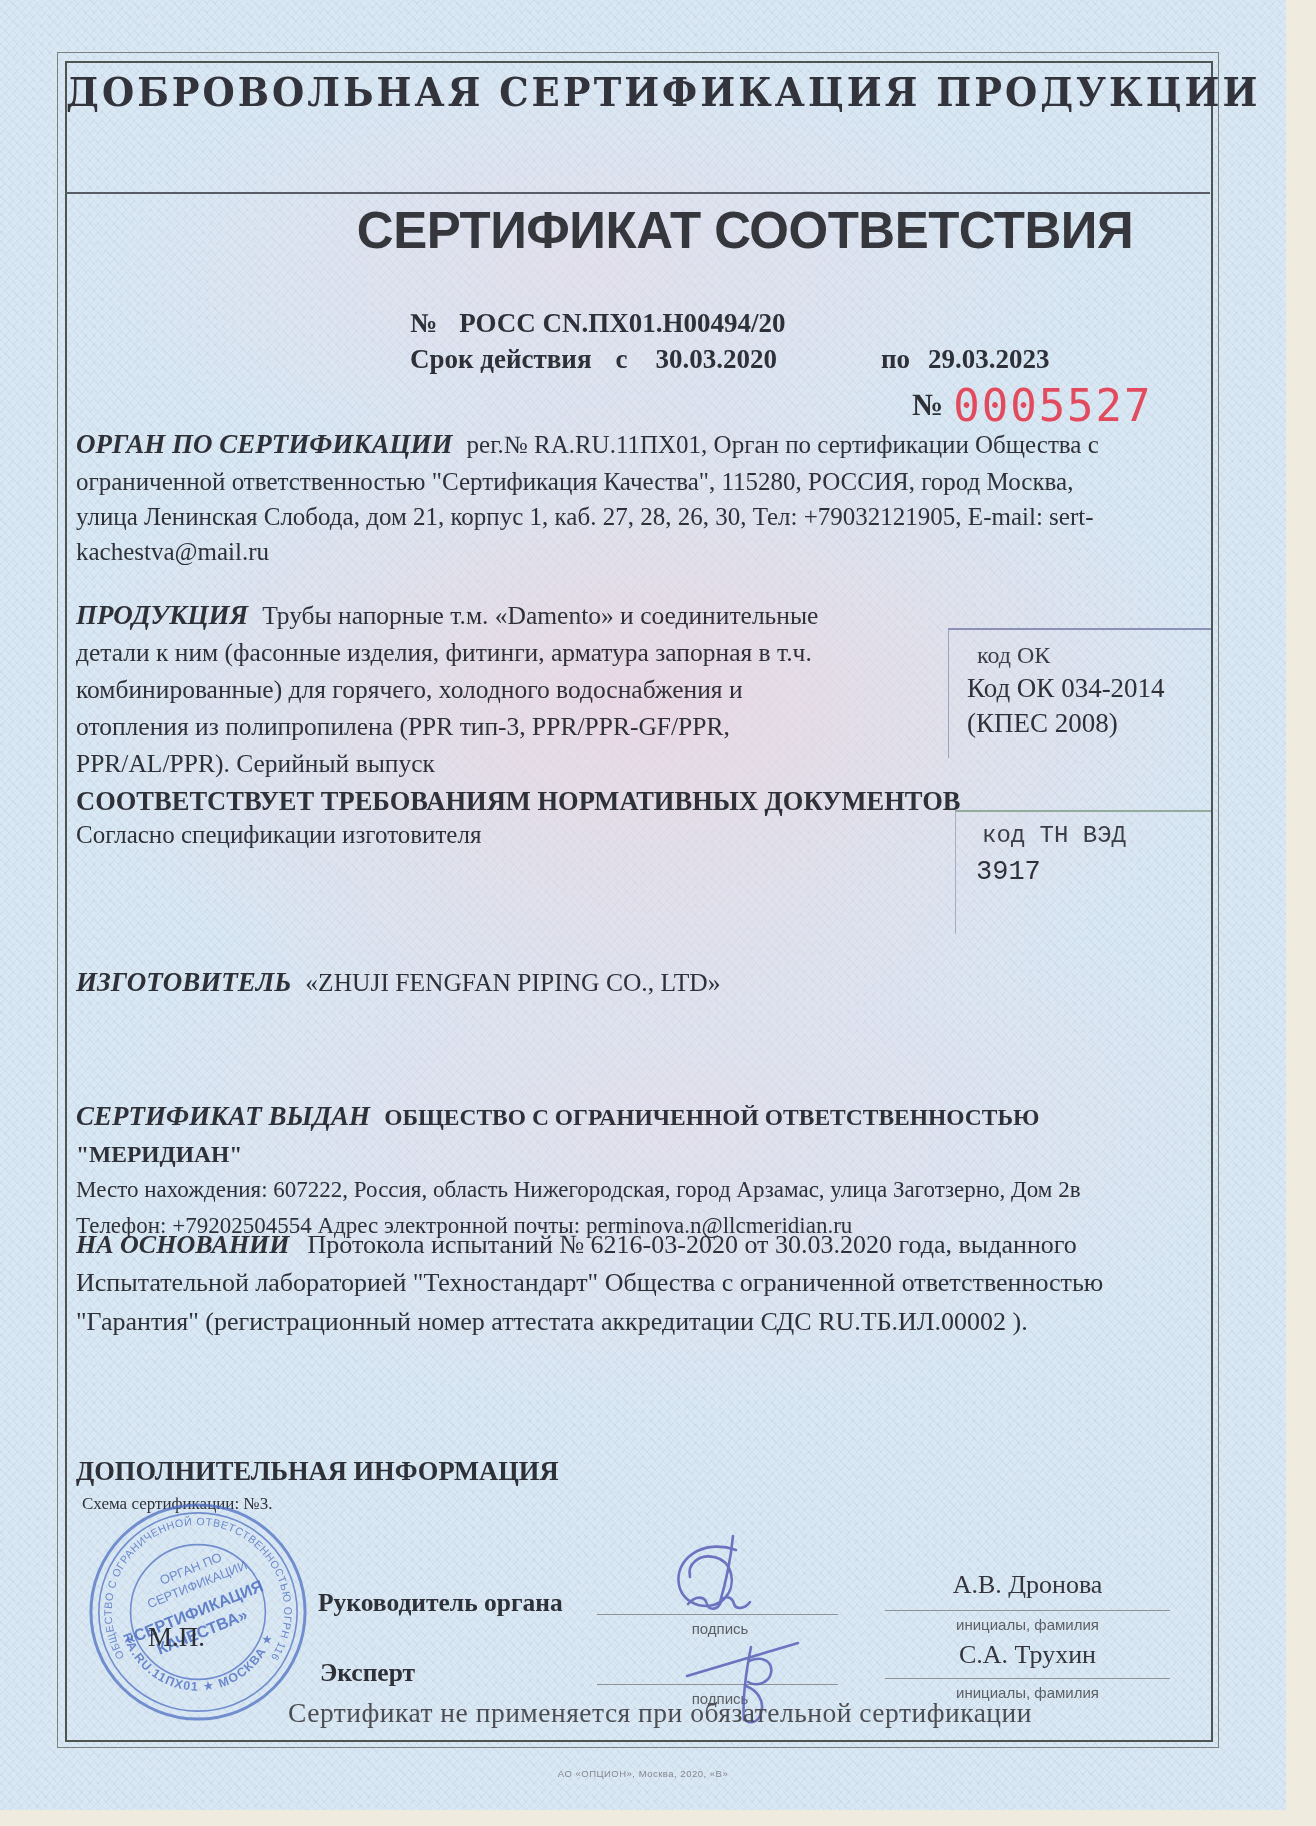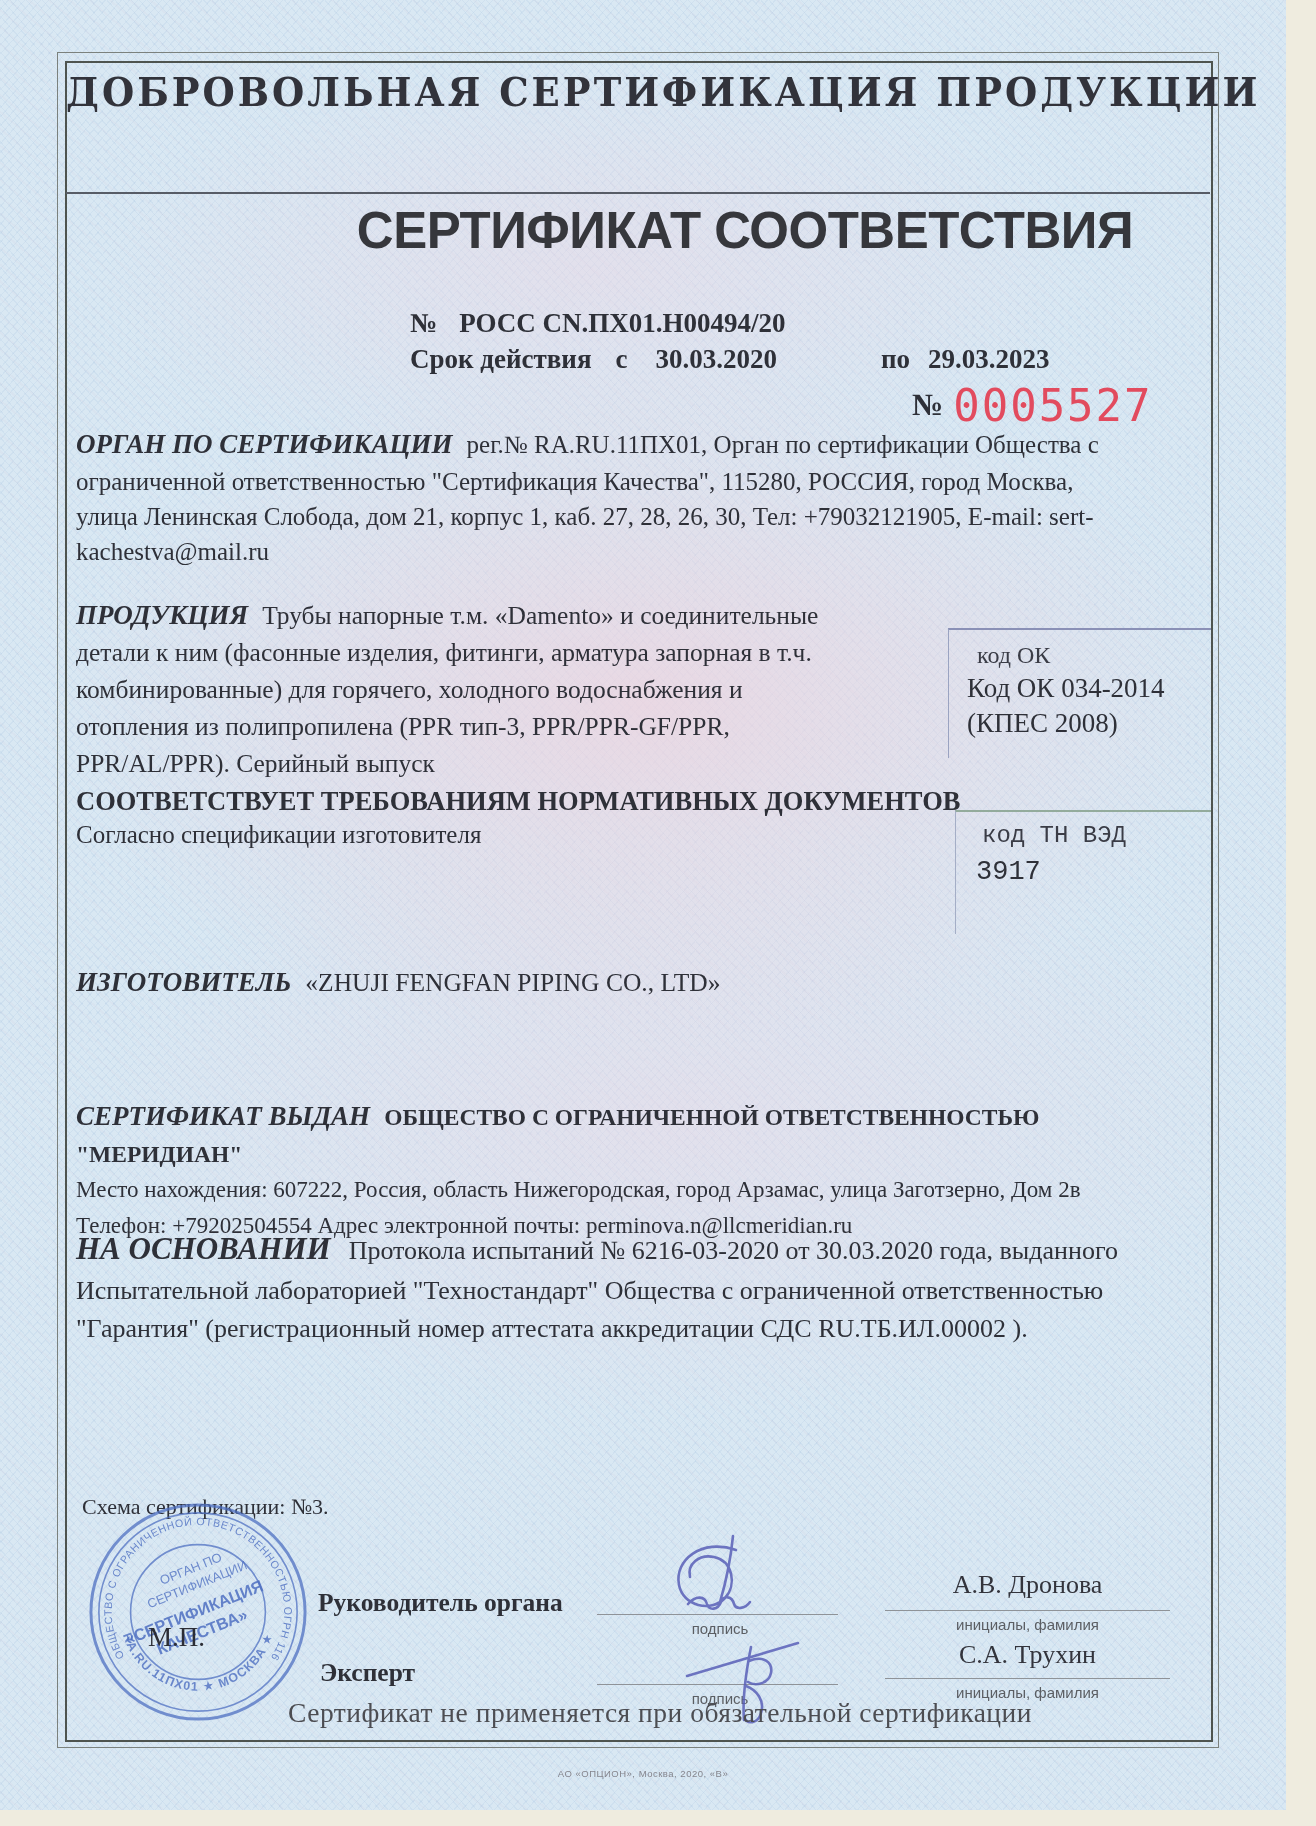--- a/index.html
+++ b/index.html
@@ -62,23 +62,23 @@
   .tnved-box .box-label{margin:10px 0 0 26px;font-size:24px;color:#3a3c46;}
   .tnved-box .box-line{margin:8px 0 0 20px;font-size:27px;}
   .manuf-block{left:76px;top:964px;width:1065px;}
   .manuf-block .name{font-size:25.5px;}
   .manuf-block .addr{font-size:25.5px;line-height:1.42;margin-top:4px;}
   .issued-block{left:76px;top:1098px;width:1125px;}
   .issued-block .h{font-size:27px;}
   .issued-block .name{font-size:23.5px;font-weight:bold;}
   .issued-block .addr{font-size:23px;line-height:1.5;margin-top:2px;}
   .basis-block{left:76px;top:1226px;width:1118px;font-size:26px;line-height:1.48;}
-  .basis-block .h{font-size:31px;margin-right:18px;}
+  .basis-block .h{font-size:26px;margin-right:18px;}
   .addinfo-h{left:76px;top:1456px;font-size:26.5px;font-weight:bold;white-space:nowrap;}
-  .addinfo-t{left:82px;top:1494px;font-size:22px;}
+  .addinfo-t{left:82px;top:1494px;font-size:17px;}
   .mp-note{left:148px;top:1622px;font-size:27px;color:#2c2d35;}
   .sig-role{font-size:25.5px;font-weight:bold;white-space:nowrap;}
   .sig-line{border-top:1.5px solid #8f9398;height:0;}
   .sig-caption{font-family:"Liberation Sans","DejaVu Sans",sans-serif;font-size:15px;color:#5b5e63;white-space:nowrap;}
   .sig-name{font-size:26px;color:#33343c;white-space:nowrap;}
   .footnote{left:88px;top:1697px;width:1144px;text-align:center;font-size:27.5px;color:#4c4d52;letter-spacing:0.5px;white-space:nowrap;}
   .print-footer{
     left:0;top:1768px;width:1286px;text-align:center;
     font-family:"Liberation Sans","DejaVu Sans",sans-serif;
     font-size:9.5px;color:#85858d;letter-spacing:0.5px;
@@ -139,20 +139,21 @@
   <div class="abs block issued-block">
     <span class="h">СЕРТИФИКАТ ВЫДАН</span><span class="name">ОБЩЕСТВО С ОГРАНИЧЕННОЙ ОТВЕТСТВЕННОСТЬЮ "МЕРИДИАН"</span>
     <div class="addr">Место нахождения: 607222, Россия, область Нижегородская, город Арзамас, улица Заготзерно, Дом 2в</div>
     <div class="addr">Телефон: +79202504554 Адрес электронной почты: perminova.n@llcmeridian.ru</div>
   </div>
 
   <div class="abs block basis-block">
     <span class="h">НА ОСНОВАНИИ</span><span>Протокола испытаний № 6216-03-2020 от 30.03.2020 года, выданного Испытательной лабораторией "Техностандарт" Общества с ограниченной ответственностью "Гарантия" (регистрационный номер аттестата аккредитации СДС RU.ТБ.ИЛ.00002 ).</span>
   </div>
 
+  <div class="abs addinfo-h">ДОПОЛНИТЕЛЬНАЯ ИНФОРМАЦИЯ</div>
   <div class="abs addinfo-t">Схема сертификации: №3.</div>
 
   <svg class="abs stamp-svg" viewBox="0 0 230 230">
     <g fill="none" stroke="#4f70c2" opacity="0.75">
       <circle cx="115" cy="115" r="108" stroke-width="3"></circle>
       <circle cx="115" cy="115" r="100" stroke-width="1.6"></circle>
       <circle cx="115" cy="115" r="68" stroke-width="1.6"></circle>
     </g>
     <defs>
       <path id="arcTop" d="M 41,160 A 87,87 0 1 1 189,160"></path>

